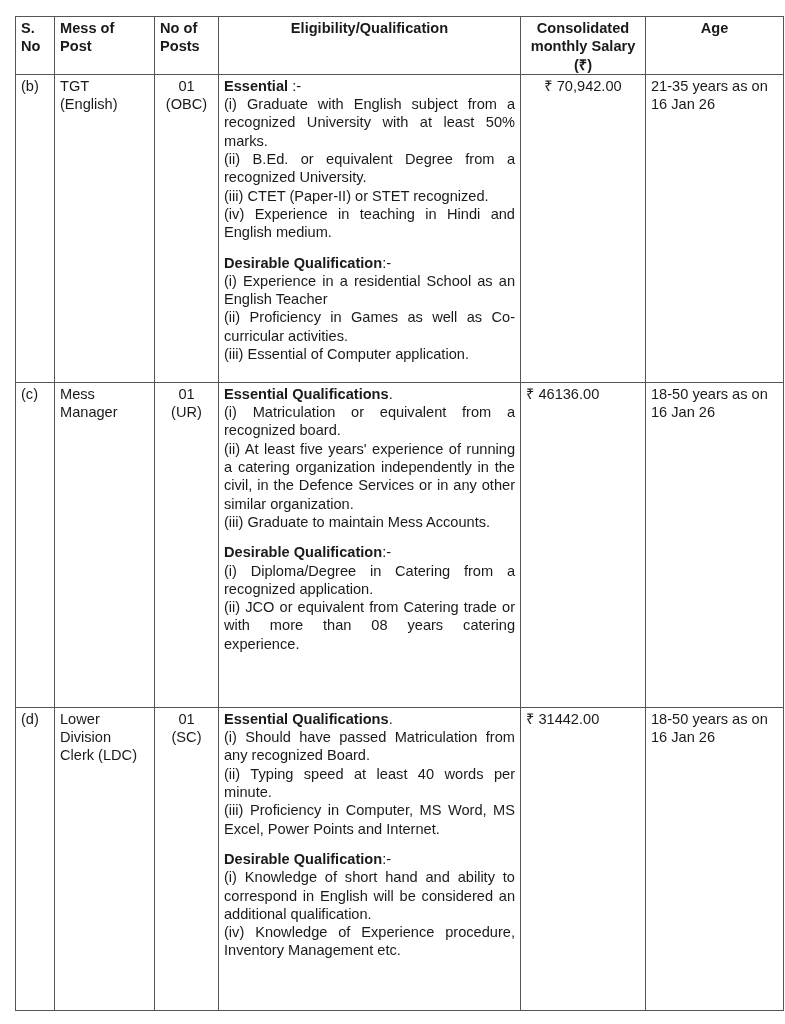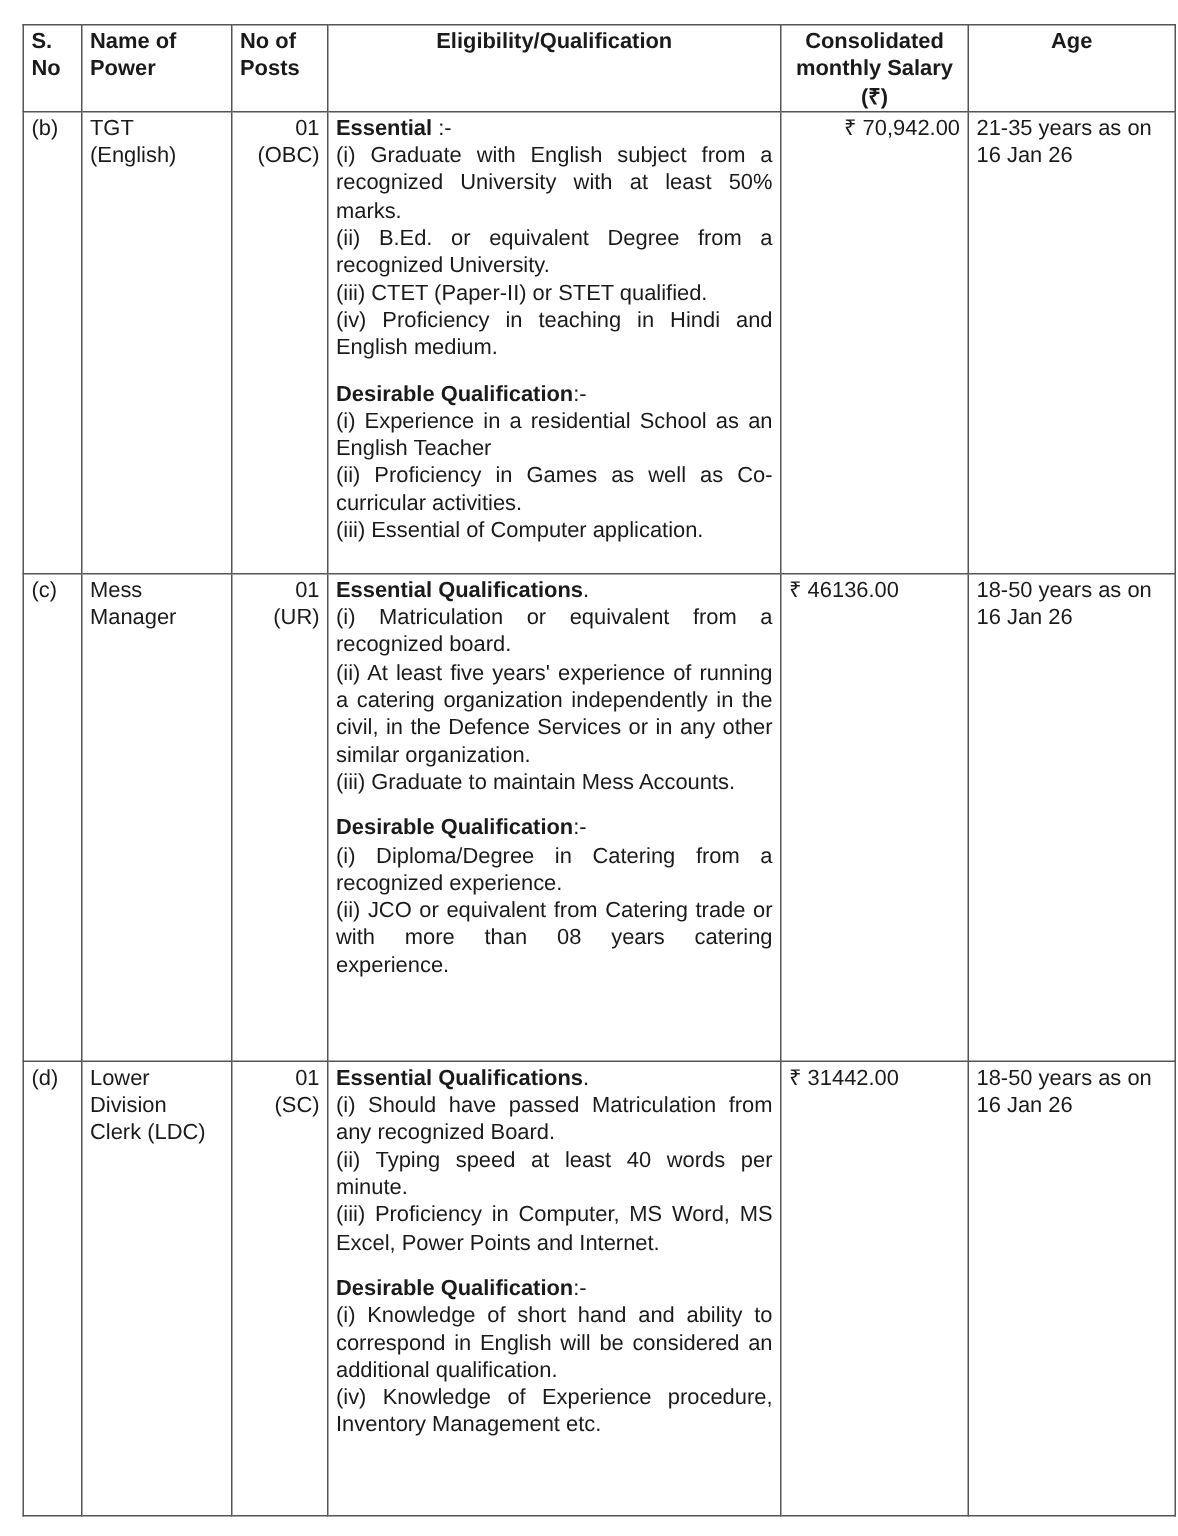--- a/index.html
+++ b/index.html
@@ -5,21 +5,21 @@
   html, body { margin: 0; padding: 0; background: #ffffff; }
   body { width: 785px; height: 1024px; overflow: hidden; position: relative;
          font-family: "Liberation Sans", sans-serif; color: #1a1a1a; }
   table.vac { position: absolute; left: 15px; top: 16px; width: 768px; border-collapse: collapse;
               table-layout: fixed; font-size: 14.6px; line-height: 18.3px; }
   table.vac td, table.vac th { border: 1.5px solid #555; vertical-align: top; padding: 2px 5px 0 5px; }
   table.vac th { font-weight: bold; height: 52px; }
   col.c1 { width: 39px; } col.c2 { width: 100px; } col.c3 { width: 64px; }
   col.c4 { width: 302px; } col.c5 { width: 125px; } col.c6 { width: 138px; }
   .th-left { text-align: left; } .th-center { text-align: center; }
-  .center { text-align: right; }
+  .center { text-align: center; }
   .elig p { margin: 0; text-align: justify; }
   .sec-head { font-weight: bold; }
   .gap { height: 12px; }
   .bold { font-weight: normal; }
   tr.r-b td { height: 305px; }
   tr.r-c td { height: 322px; }
   tr.r-d td { height: 300px; }
 </style>
 </head>
 <body>
@@ -29,42 +29,42 @@
     <col class="c1">
       <col class="c2">
       <col class="c3">
       <col class="c4">
       <col class="c5">
       <col class="c6">
   </colgroup>
   <thead>
     <tr>
       <th class="th-left">S. No</th>
-      <th class="th-left">Name of Power</th>
+      <th class="th-left">Mess of Post</th>
       <th class="th-left">No of Posts</th>
       <th class="th-center">Eligibility/Qualification</th>
       <th class="th-center">Consolidated monthly Salary (₹)</th>
       <th class="th-center">Age</th>
     </tr>
   </thead>
   <tbody>
 
     <tr class="r-b">
       <td>(b)</td>
       <td>TGT (English)</td>
       <td class="center">
         <div>01</div>
         <div>(OBC)</div>
       </td>
       <td class="elig">
         <p><span class="sec-head">Essential</span><span> :-</span></p>
         <p>(i) Graduate with English subject from a recognized University with at least 50% marks.</p>
         <p>(ii) B.Ed. or equivalent Degree from a recognized University.</p>
-        <p>(iii) CTET (Paper-II) or STET qualified.</p>
-        <p>(iv) Proficiency in teaching in Hindi and English medium.</p>
+        <p>(iii) CTET (Paper-II) or STET recognized.</p>
+        <p>(iv) Experience in teaching in Hindi and English medium.</p>
         <div class="gap"></div>
         <p><span class="sec-head">Desirable Qualification</span><span>:-</span></p>
         <p>(i) Experience in a residential School as an English Teacher</p>
         <p>(ii) Proficiency in Games as well as Co-curricular activities.</p>
         <p>(iii) Essential of Computer application.</p>
       </td>
       <td class="center">₹ 70,942.00</td>
       <td><span>21-35 years as on </span><span class="bold">16 Jan 26</span></td>
     </tr>
 
@@ -75,21 +75,21 @@
         <div>01</div>
         <div>(UR)</div>
       </td>
       <td class="elig">
         <p><span class="sec-head">Essential Qualifications</span><span>.</span></p>
         <p>(i)        Matriculation or equivalent from a recognized board.</p>
         <p>(ii)       At least five years' experience of running a catering organization independently in the civil, in the Defence Services or in any other similar organization.</p>
         <p>(iii)      Graduate to maintain Mess Accounts.</p>
         <div class="gap"></div>
         <p><span class="sec-head">Desirable Qualification</span><span>:-</span></p>
-        <p>(i)        Diploma/Degree in Catering from a recognized experience.</p>
+        <p>(i)        Diploma/Degree in Catering from a recognized application.</p>
         <p>(ii)       JCO or equivalent from Catering trade or with more than 08 years catering experience.</p>
       </td>
       <td>₹ 46136.00</td>
       <td><span>18-50 years as on </span><span class="bold">16 Jan 26</span></td>
     </tr>
 
     <tr class="r-d">
       <td>(d)</td>
       <td>Lower Division Clerk (LDC)</td>
       <td class="center">

